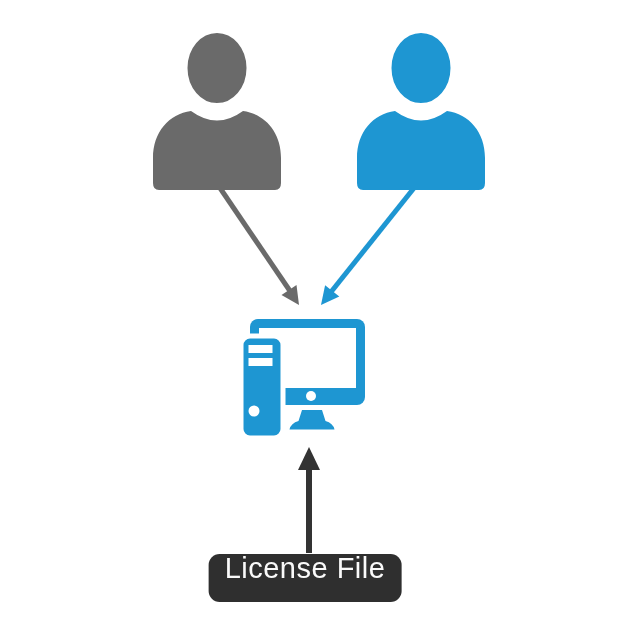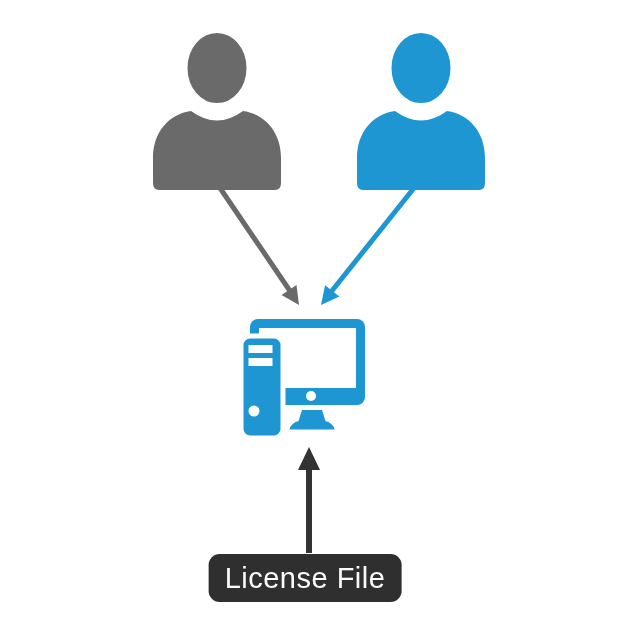--- a/index.html
+++ b/index.html
@@ -22,21 +22,21 @@
   #license-label{
     position:absolute;
     left:305px;top:554px;
     transform:translateX(-50%);
     background:var(--label_bg,#2f2f2f);
     color:var(--label_fg,#fafafa);
     height:48px;
     min-width:132px;
     padding:0 16px;
     border-radius:11px;
-    display:flex;align-items:center;justify-content:center;
+    display:flex;align-items:flex-start;justify-content:center;
     font-size:29px;
     line-height:1;
     white-space:nowrap;
     letter-spacing:0.5px;
   }
 </style>
 </head>
 <body>
 
 <div id="stage">

